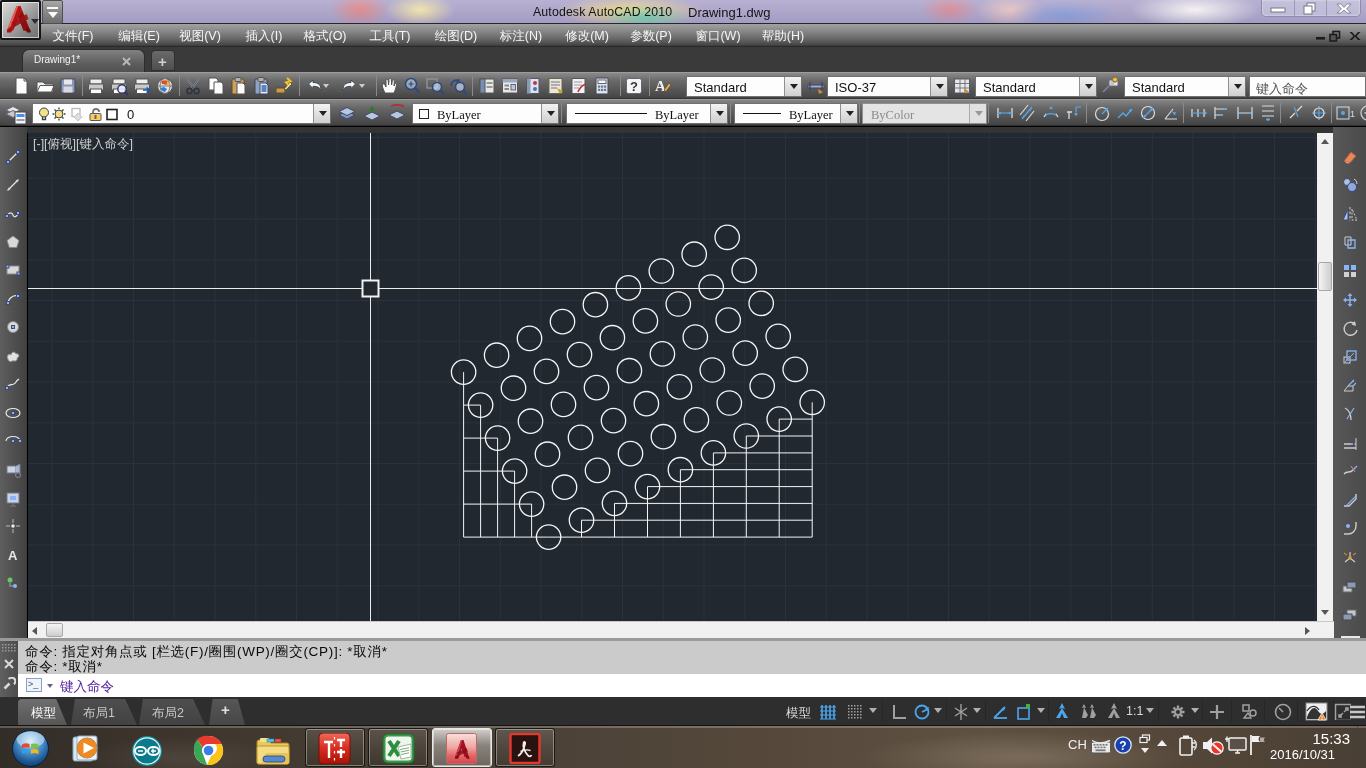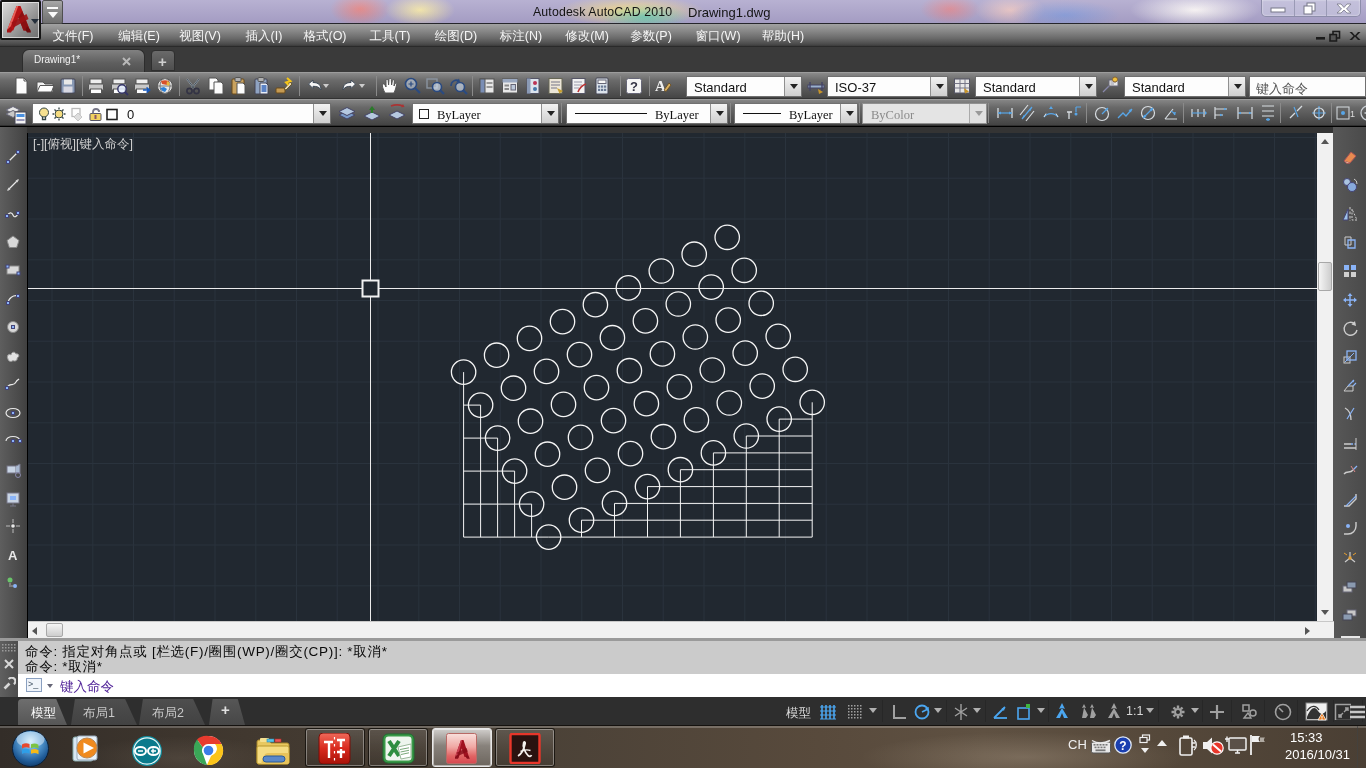--- a/index.html
+++ b/index.html
@@ -1062,15 +1062,15 @@
     <svg class="abs" style="left:1225px;top:9px" width="22" height="20" viewBox="0 0 22 20">
 <rect x="4" y="3" width="17" height="12" rx="1" fill="#5a5048" stroke="#f0f0f0" stroke-width="1.5"></rect>
 <path d="M10 18 H15 M12.5 15 V18" stroke="#f0f0f0" stroke-width="1.5"></path>
 <path d="M2 1.5 V7 M0 4 H4" stroke="#f0f0f0" stroke-width="1.4"></path>
     </svg>
     <svg class="abs" style="left:1248px;top:8px" width="20" height="22" viewBox="0 0 20 22">
 <path d="M3 1 V21" stroke="#f0f0f0" stroke-width="1.8"></path>
 <path d="M4 2 H12 C10 4 10 6 12 8 H4 Z" fill="#f0f0f0"></path>
 <path d="M12 3.5 H17 C15.5 5 15.5 6.5 17 8 H12 Z" fill="#b0aaa2"></path>
     </svg>
-    <div class="abs" style="left:1290px;top:4px;width:60px;height:16px;font-size:13px;color:#fff;text-align:left">15:33</div>
-    <div class="abs" style="left:1270px;top:21px;width:80px;height:16px;font-size:13px;color:#fff;text-align:right">2016/10/31</div>
+    <div class="abs" style="left:1290px;top:4px;width:60px;height:16px;font-size:15px;color:#fff;text-align:right">15:33</div>
+    <div class="abs" style="left:1270px;top:21px;width:80px;height:16px;font-size:13px;color:#fff;text-align:left">2016/10/31</div>
     <div class="abs" style="left:1357px;top:0;width:1px;height:43px;background:rgba(255,255,255,.35);border-left:1px solid rgba(0,0,0,.5)"></div>
   </div>
 </body></html>

